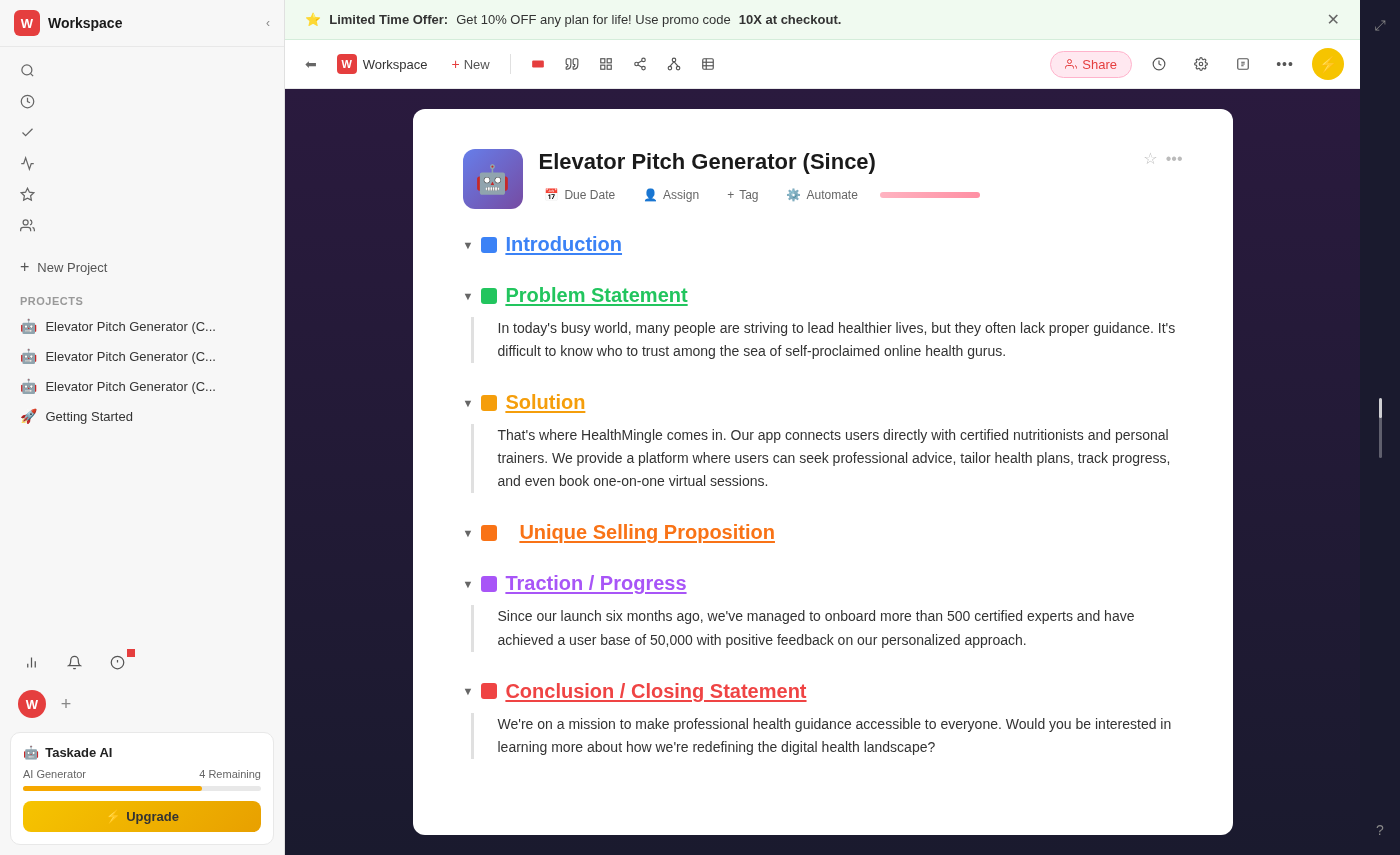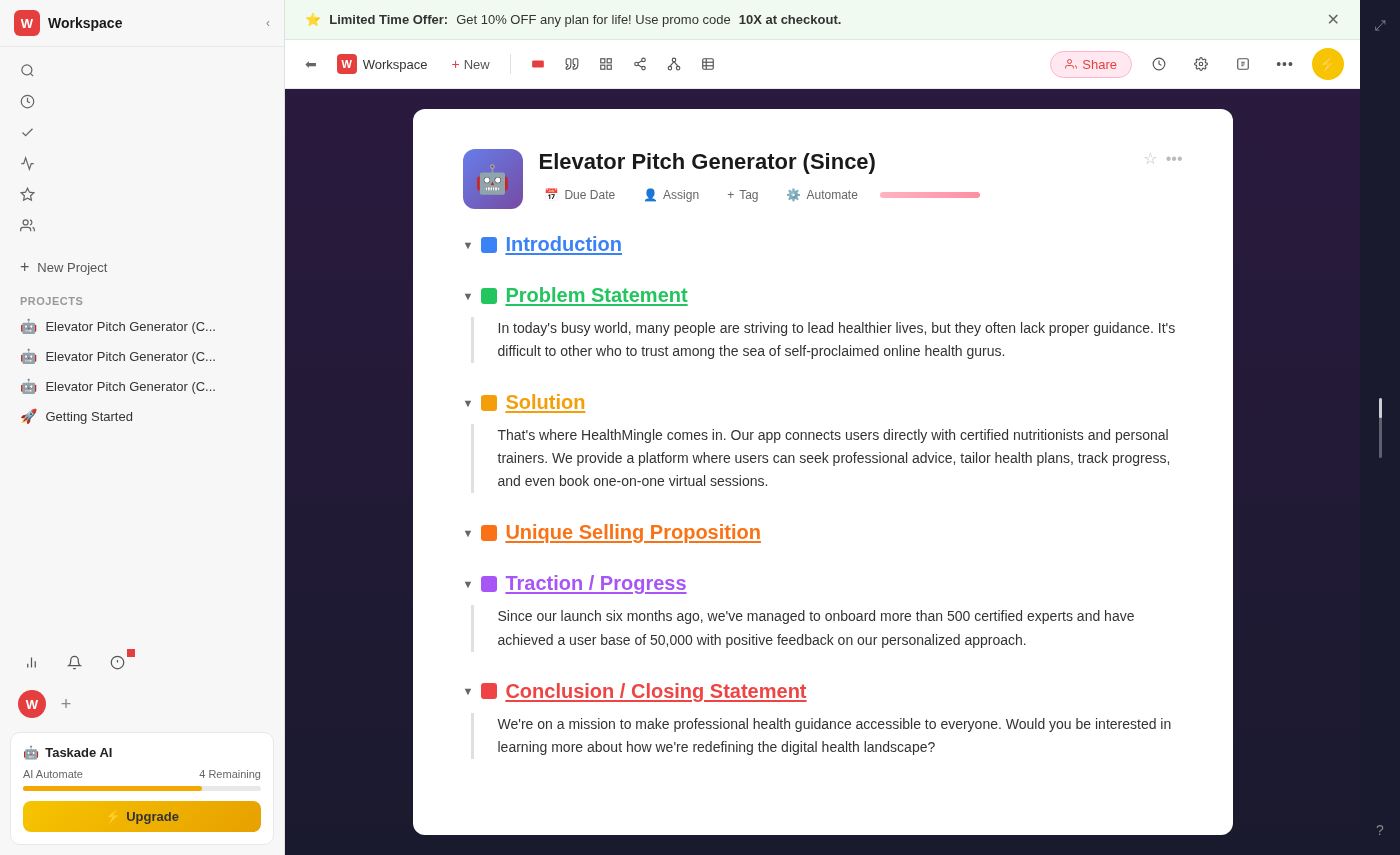--- a/index.html
+++ b/index.html
@@ -526,21 +526,21 @@
     <div style="display:flex; align-items:center; gap:8px; padding: 4px 8px; margin-bottom:10px;">
       <div class="workspace-badge">W</div>
       <div class="add-btn">+</div>
     </div>
     <div class="ai-card">
       <div class="ai-card-header">
         <span>🤖</span>
         <span>Taskade AI</span>
       </div>
       <div class="ai-requests-row">
-        <span>AI Automate</span>
+        <span>AI Generator</span>
         <span>4 Remaining</span>
       </div>
       <div class="progress-bar">
         <div class="progress-fill"></div>
       </div>
       <button class="upgrade-btn">
         <span>⚡</span>
         <span>Upgrade</span>
       </button>
     </div>
@@ -691,35 +691,35 @@
         <div class="section-dot" style="background:#3b82f6;"></div>
         <span class="section-title" style="color:#3b82f6;text-decoration-color:#3b82f6;">Introduction</span>
       </div>
     </div>
           <div class="section">
       <div class="section-header">
         <span class="collapse-arrow">▼</span>
         <div class="section-dot" style="background:#22c55e;"></div>
         <span class="section-title" style="color:#22c55e;text-decoration-color:#22c55e;">Problem Statement</span>
       </div>
-      <div class="section-content">In today's busy world, many people are striving to lead healthier lives, but they often lack proper guidance. It's difficult to other who to trust among the sea of self-proclaimed online health gurus.</div>
+      <div class="section-content">In today's busy world, many people are striving to lead healthier lives, but they often lack proper guidance. It's difficult to know who to trust among the sea of self-proclaimed online health gurus.</div>
     </div>
           <div class="section">
       <div class="section-header">
         <span class="collapse-arrow">▼</span>
         <div class="section-dot" style="background:#f59e0b;"></div>
         <span class="section-title" style="color:#f59e0b;text-decoration-color:#f59e0b;">Solution</span>
       </div>
       <div class="section-content">That's where HealthMingle comes in. Our app connects users directly with certified nutritionists and personal trainers. We provide a platform where users can seek professional advice, tailor health plans, track progress, and even book one-on-one virtual sessions.</div>
     </div>
           <div class="section">
       <div class="section-header">
         <span class="collapse-arrow">▼</span>
         <div class="section-dot" style="background:#f97316;"></div>
-        <span class="section-title" style="color:#f97316;text-decoration-color:#f97316;">Unique Selling Proposition</span>
+        <span class="section-title" style="color:#f97316;text-decoration-color:#f97316;margin-left:14px;">Unique Selling Proposition</span>
       </div>
     </div>
           <div class="section">
       <div class="section-header">
         <span class="collapse-arrow">▼</span>
         <div class="section-dot" style="background:#a855f7;"></div>
         <span class="section-title" style="color:#a855f7;text-decoration-color:#a855f7;">Traction / Progress</span>
       </div>
       <div class="section-content">Since our launch six months ago, we've managed to onboard more than 500 certified experts and have achieved a user base of 50,000 with positive feedback on our personalized approach.</div>
     </div>

